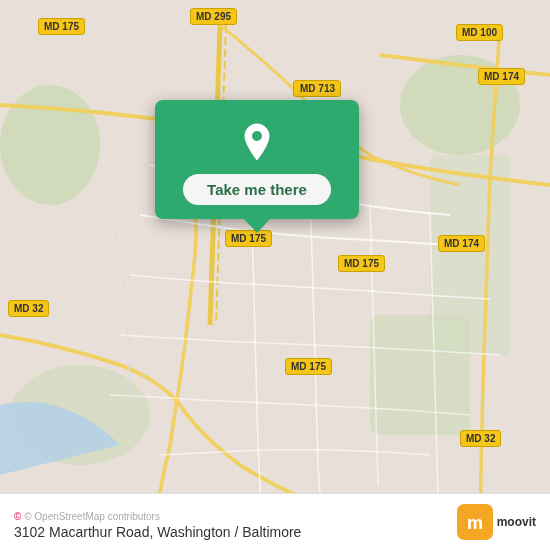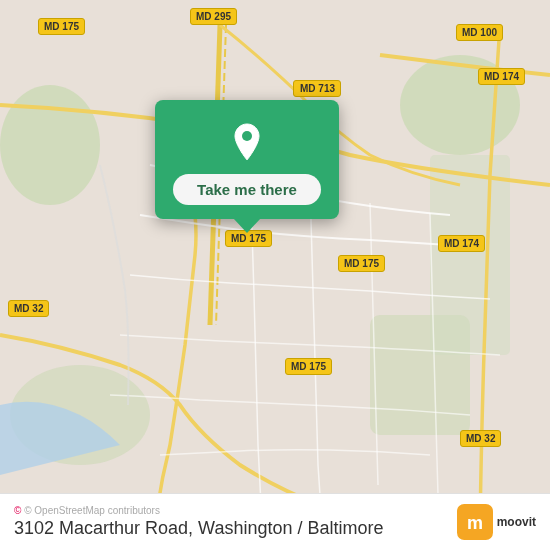--- a/index.html
+++ b/index.html
@@ -36,21 +36,21 @@
       left: 0;
       width: 100%;
       height: 100%;
     }
 
     
     #popup-card {
       position: absolute;
       top: 100px;
       left: 155px;
-      width: 184px;
+      width: 204px;
       background-color: #2eaa6e;
       border-radius: 8px;
       padding: 20px 20px 14px 20px;
       display: flex;
       flex-direction: column;
       align-items: center;
       box-shadow: 0 4px 16px rgba(0,0,0,0.35);
       z-index: 10;
     }
 
@@ -85,38 +85,38 @@
 
     
     #bottom-bar {
       position: absolute;
       bottom: 0;
       left: 0;
       width: 100%;
       background: #fff;
       padding: 10px 14px;
       display: flex;
-      align-items: center;
+      align-items: flex-end;
       justify-content: space-between;
       border-top: 1px solid #e0e0e0;
       z-index: 20;
     }
 
     #bottom-left {
       display: flex;
       flex-direction: column;
     }
 
     #osm-credit {
       font-size: 10px;
       color: #aaa;
     }
 
     #address-text {
-      font-size: 18px;
+      font-size: 14px;
       color: #333;
       font-weight: 500;
       margin-top: 2px;
     }
 
     
     #moovit-logo {
       display: flex;
       align-items: center;
       gap: 4px;

